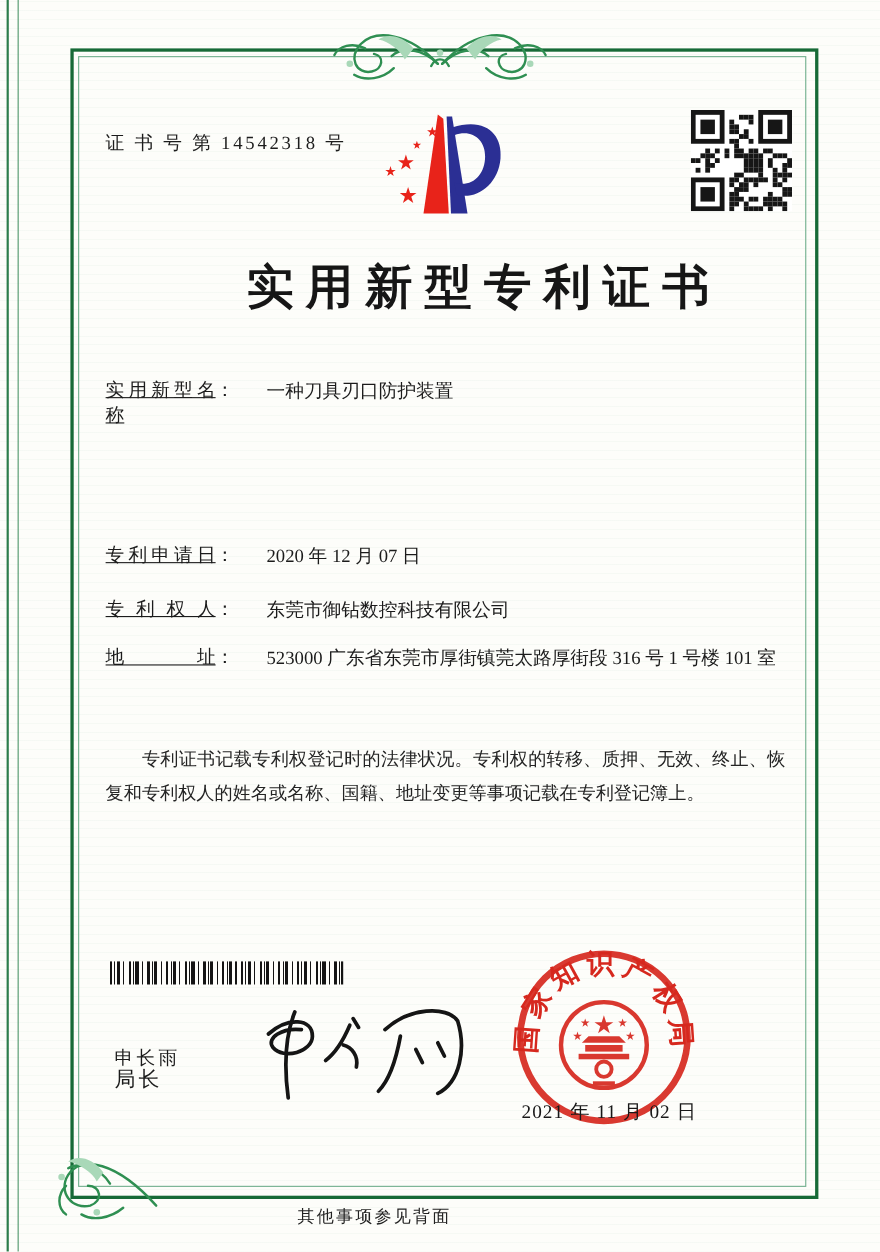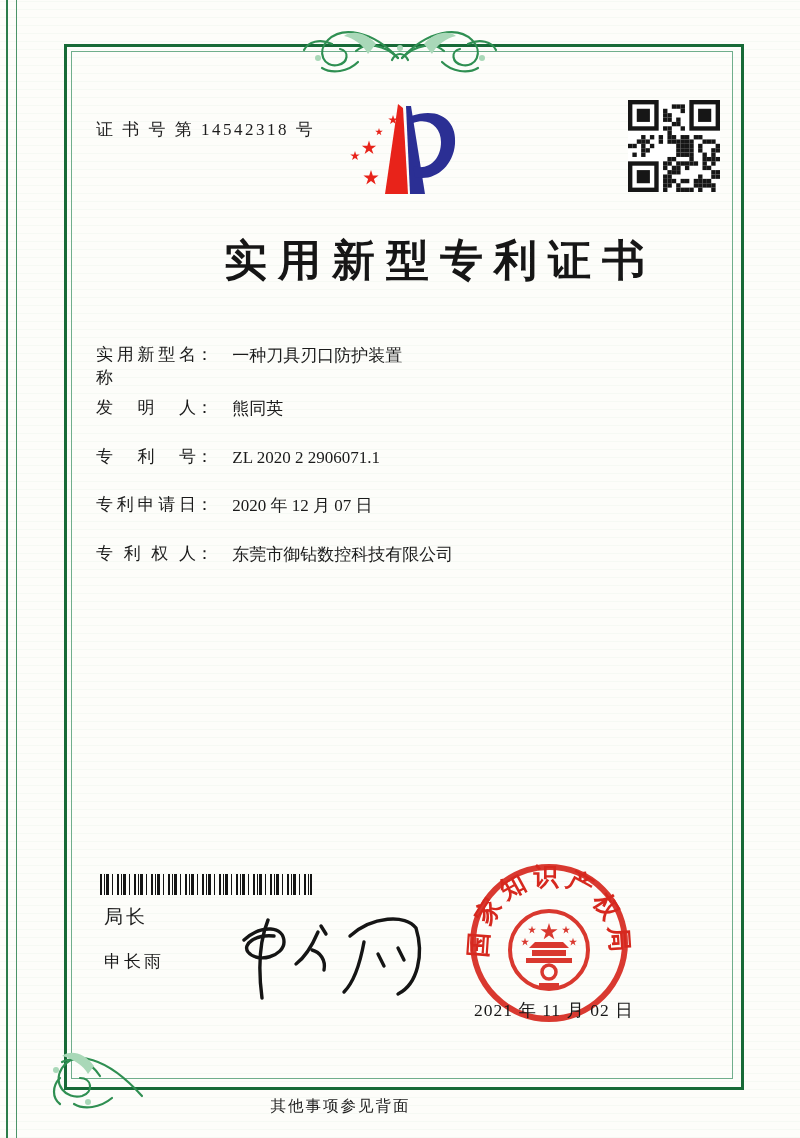--- a/index.html
+++ b/index.html
@@ -15,30 +15,30 @@
   .frame-inner{position:absolute;left:71px;top:51px;width:660px;height:1026px;
     border:1px solid #6fae8c;}
   .ornament-top{position:absolute;left:272px;top:18px;width:256px;height:62px;}
   .ornament-bl{position:absolute;left:42px;top:1032px;width:110px;height:82px;}
   .cert-no{position:absolute;left:96px;top:106px;font-size:17px;letter-spacing:2.5px;color:#1c1c1c;margin-top:12px;}
   .logo{position:absolute;left:335px;top:90px;width:132px;height:126px;}
   .qr{position:absolute;left:628px;top:100px;width:92px;height:92px;background:#fff;}
   .title{position:absolute;left:0;top:232px;width:800px;margin:0;text-align:center;
     font-size:43px;font-weight:700;letter-spacing:11px;color:#161616;padding-left:40px;}
   .field{position:absolute;left:96px;width:616px;font-size:17px;color:#1b1b1b;font-weight:500;}
-  .flabel{display:inline-block;width:100px;text-align:justify;text-align-last:justify;vertical-align:top;}
+  .flabel{display:inline-block;width:100px;text-align:justify;text-align-last:justify;vertical-align:top;text-decoration:underline;}
   .fcolon{display:inline-block;vertical-align:top;}
-  .fvalue{display:inline-block;margin-left:15px;vertical-align:top;max-width:486px;line-height:26px;}
+  .fvalue{display:inline-block;margin-left:25px;vertical-align:top;max-width:486px;line-height:26px;}
   .grant-group2{position:absolute;left:305px;top:0;}
   .paragraphs{position:absolute;left:96px;top:674px;width:618px;font-size:16.5px;
     line-height:31px;color:#242424;text-align:justify;}
   .paragraphs p{margin:0;text-indent:2em;}
   .barcode{position:absolute;left:100px;top:874px;width:212px;height:21px;
     background-image:repeating-linear-gradient(90deg,#141414 0 2px,#fdfdfa 2px 4px,#141414 4px 5px,#fdfdfa 5px 6px,#141414 6px 9px,#fdfdfa 9px 12px,#141414 12px 13px,#fdfdfa 13px 17px);}
-  .director-role{position:absolute;left:104px;top:904px;font-size:19px;color:#1b1b1b;letter-spacing:3px;}
+  .director-role{position:absolute;left:104px;top:968px;font-size:19px;color:#1b1b1b;letter-spacing:3px;}
   .director-name{position:absolute;left:104px;top:950px;font-size:17px;color:#1b1b1b;letter-spacing:3px;}
   .signature{position:absolute;left:200px;top:898px;width:235px;height:115px;}
   .seal{position:absolute;left:462px;top:856px;width:174px;height:174px;}
   .seal-date{position:absolute;left:474px;top:998px;font-size:17.5px;color:#181818;letter-spacing:1px;}
   .page-num{position:absolute;left:0;top:1054px;width:800px;text-align:center;font-size:14.5px;color:#1d1d1d;letter-spacing:1px;}
   .back-note{position:absolute;left:0;top:1096px;width:681px;text-align:center;font-size:15.5px;color:#222;letter-spacing:2px;}
 </style>
 </head>
 <body>
 
@@ -239,38 +239,35 @@
         <rect x="8" y="64" width="12" height="12"></rect>
       </g>
     </svg>
 
   <h1 class="title">实用新型专利证书</h1>
 
   <div class="field" style="top:343px">
     <span class="flabel">实用新型名称</span><span class="fcolon">：</span>
     <span class="fvalue">一种刀具刃口防护装置</span>
   </div>
-  <div class="field" style="top:396px">
-    <span class="flabel">发明人</span><span class="fcolon">：</span>
-    <span class="fvalue">熊同英</span>
-  </div>
-  <div class="field" style="top:445px">
-    <span class="flabel">专利号</span><span class="fcolon">：</span>
-    <span class="fvalue">ZL 2020 2 2906071.1</span>
-  </div>
   <div class="field" style="top:493px">
     <span class="flabel">专利申请日</span><span class="fcolon">：</span>
     <span class="fvalue">2020 年 12 月 07 日</span>
   </div>
   <div class="field" style="top:542px">
     <span class="flabel">专利权人</span><span class="fcolon">：</span>
     <span class="fvalue">东莞市御钻数控科技有限公司</span>
   </div>
+  <div class="field" style="top:586px">
+    <span class="flabel">地址</span><span class="fcolon">：</span>
+    <span class="fvalue">523000 广东省东莞市厚街镇莞太路厚街段 316 号 1 号楼 101 室</span>
+  </div>
 
   <div class="paragraphs">
+    <p>专利证书记载专利权登记时的法律状况。专利权的转移、质押、无效、终止、恢复和专利权人的姓名或名称、国籍、地址变更等事项记载在专利登记簿上。</p>
   </div>
 
   <div class="barcode"></div>
 
   <div class="director-role">局长</div>
   <div class="director-name">申长雨</div>
 
   <svg class="signature" viewBox="0 0 235 115">
     <g fill="none" stroke="#151515" stroke-width="3.4" stroke-linecap="round">
       <path d="M68,22 C60,42 58,70 62,100"></path>

